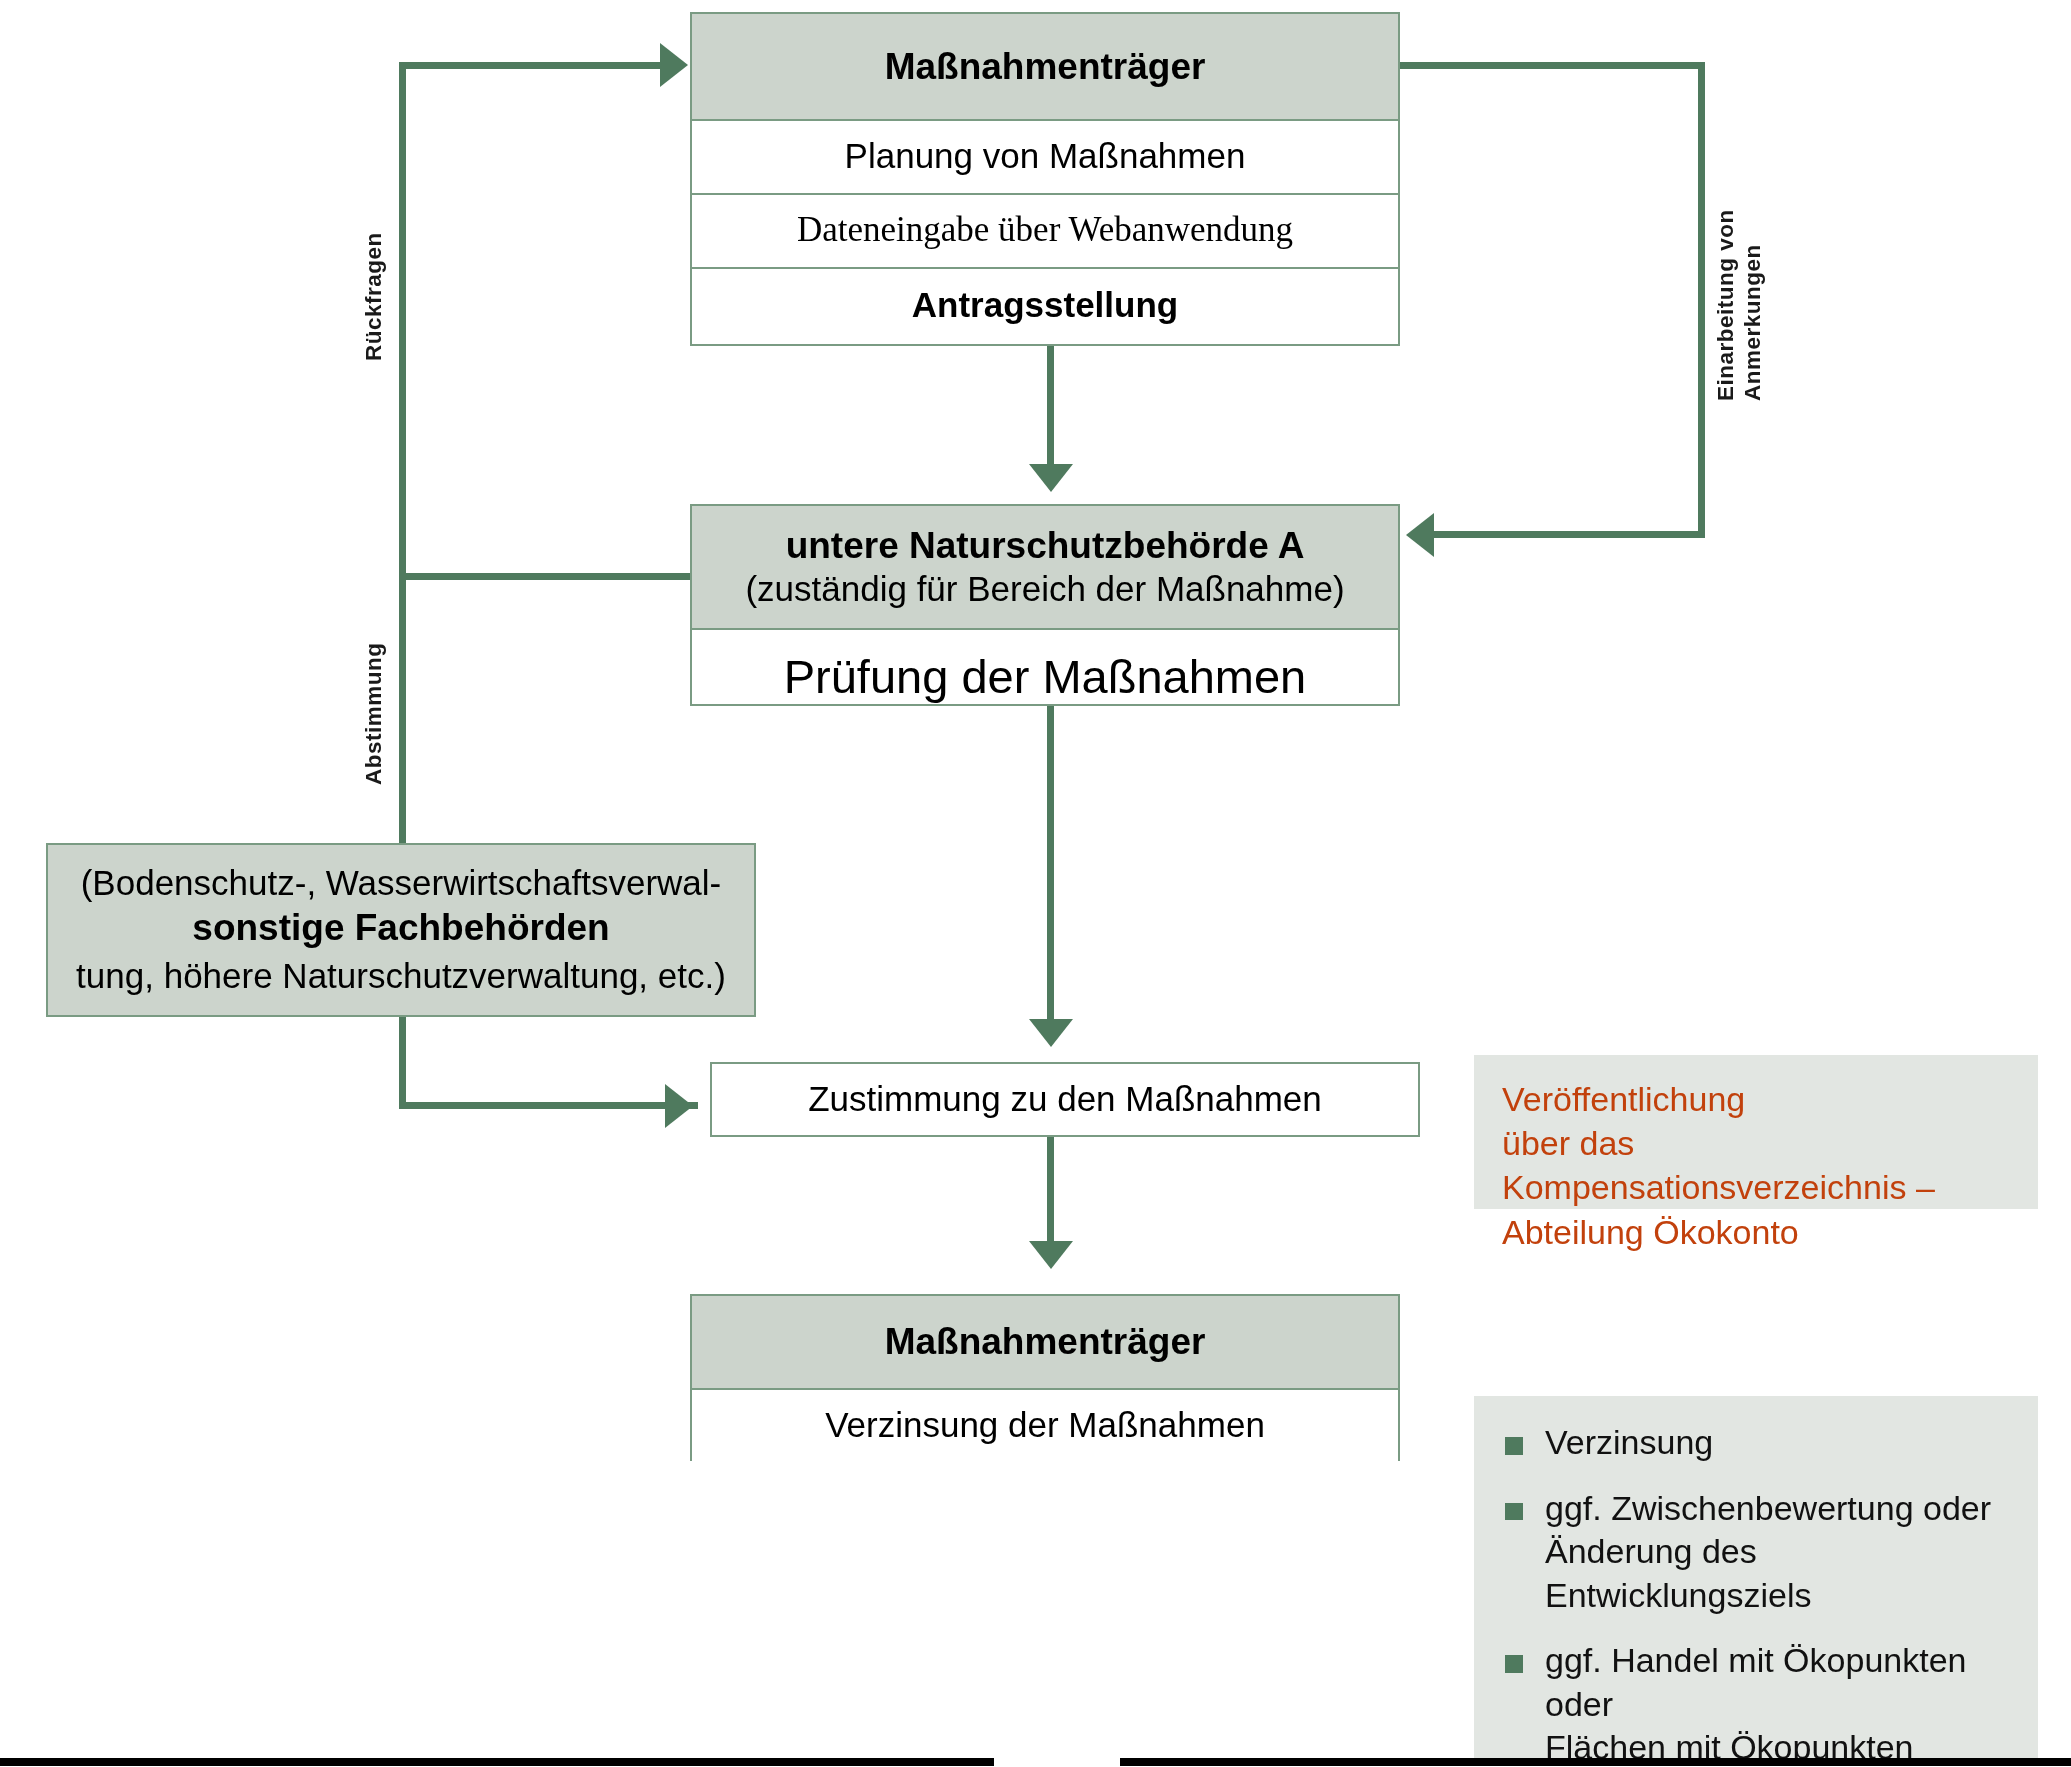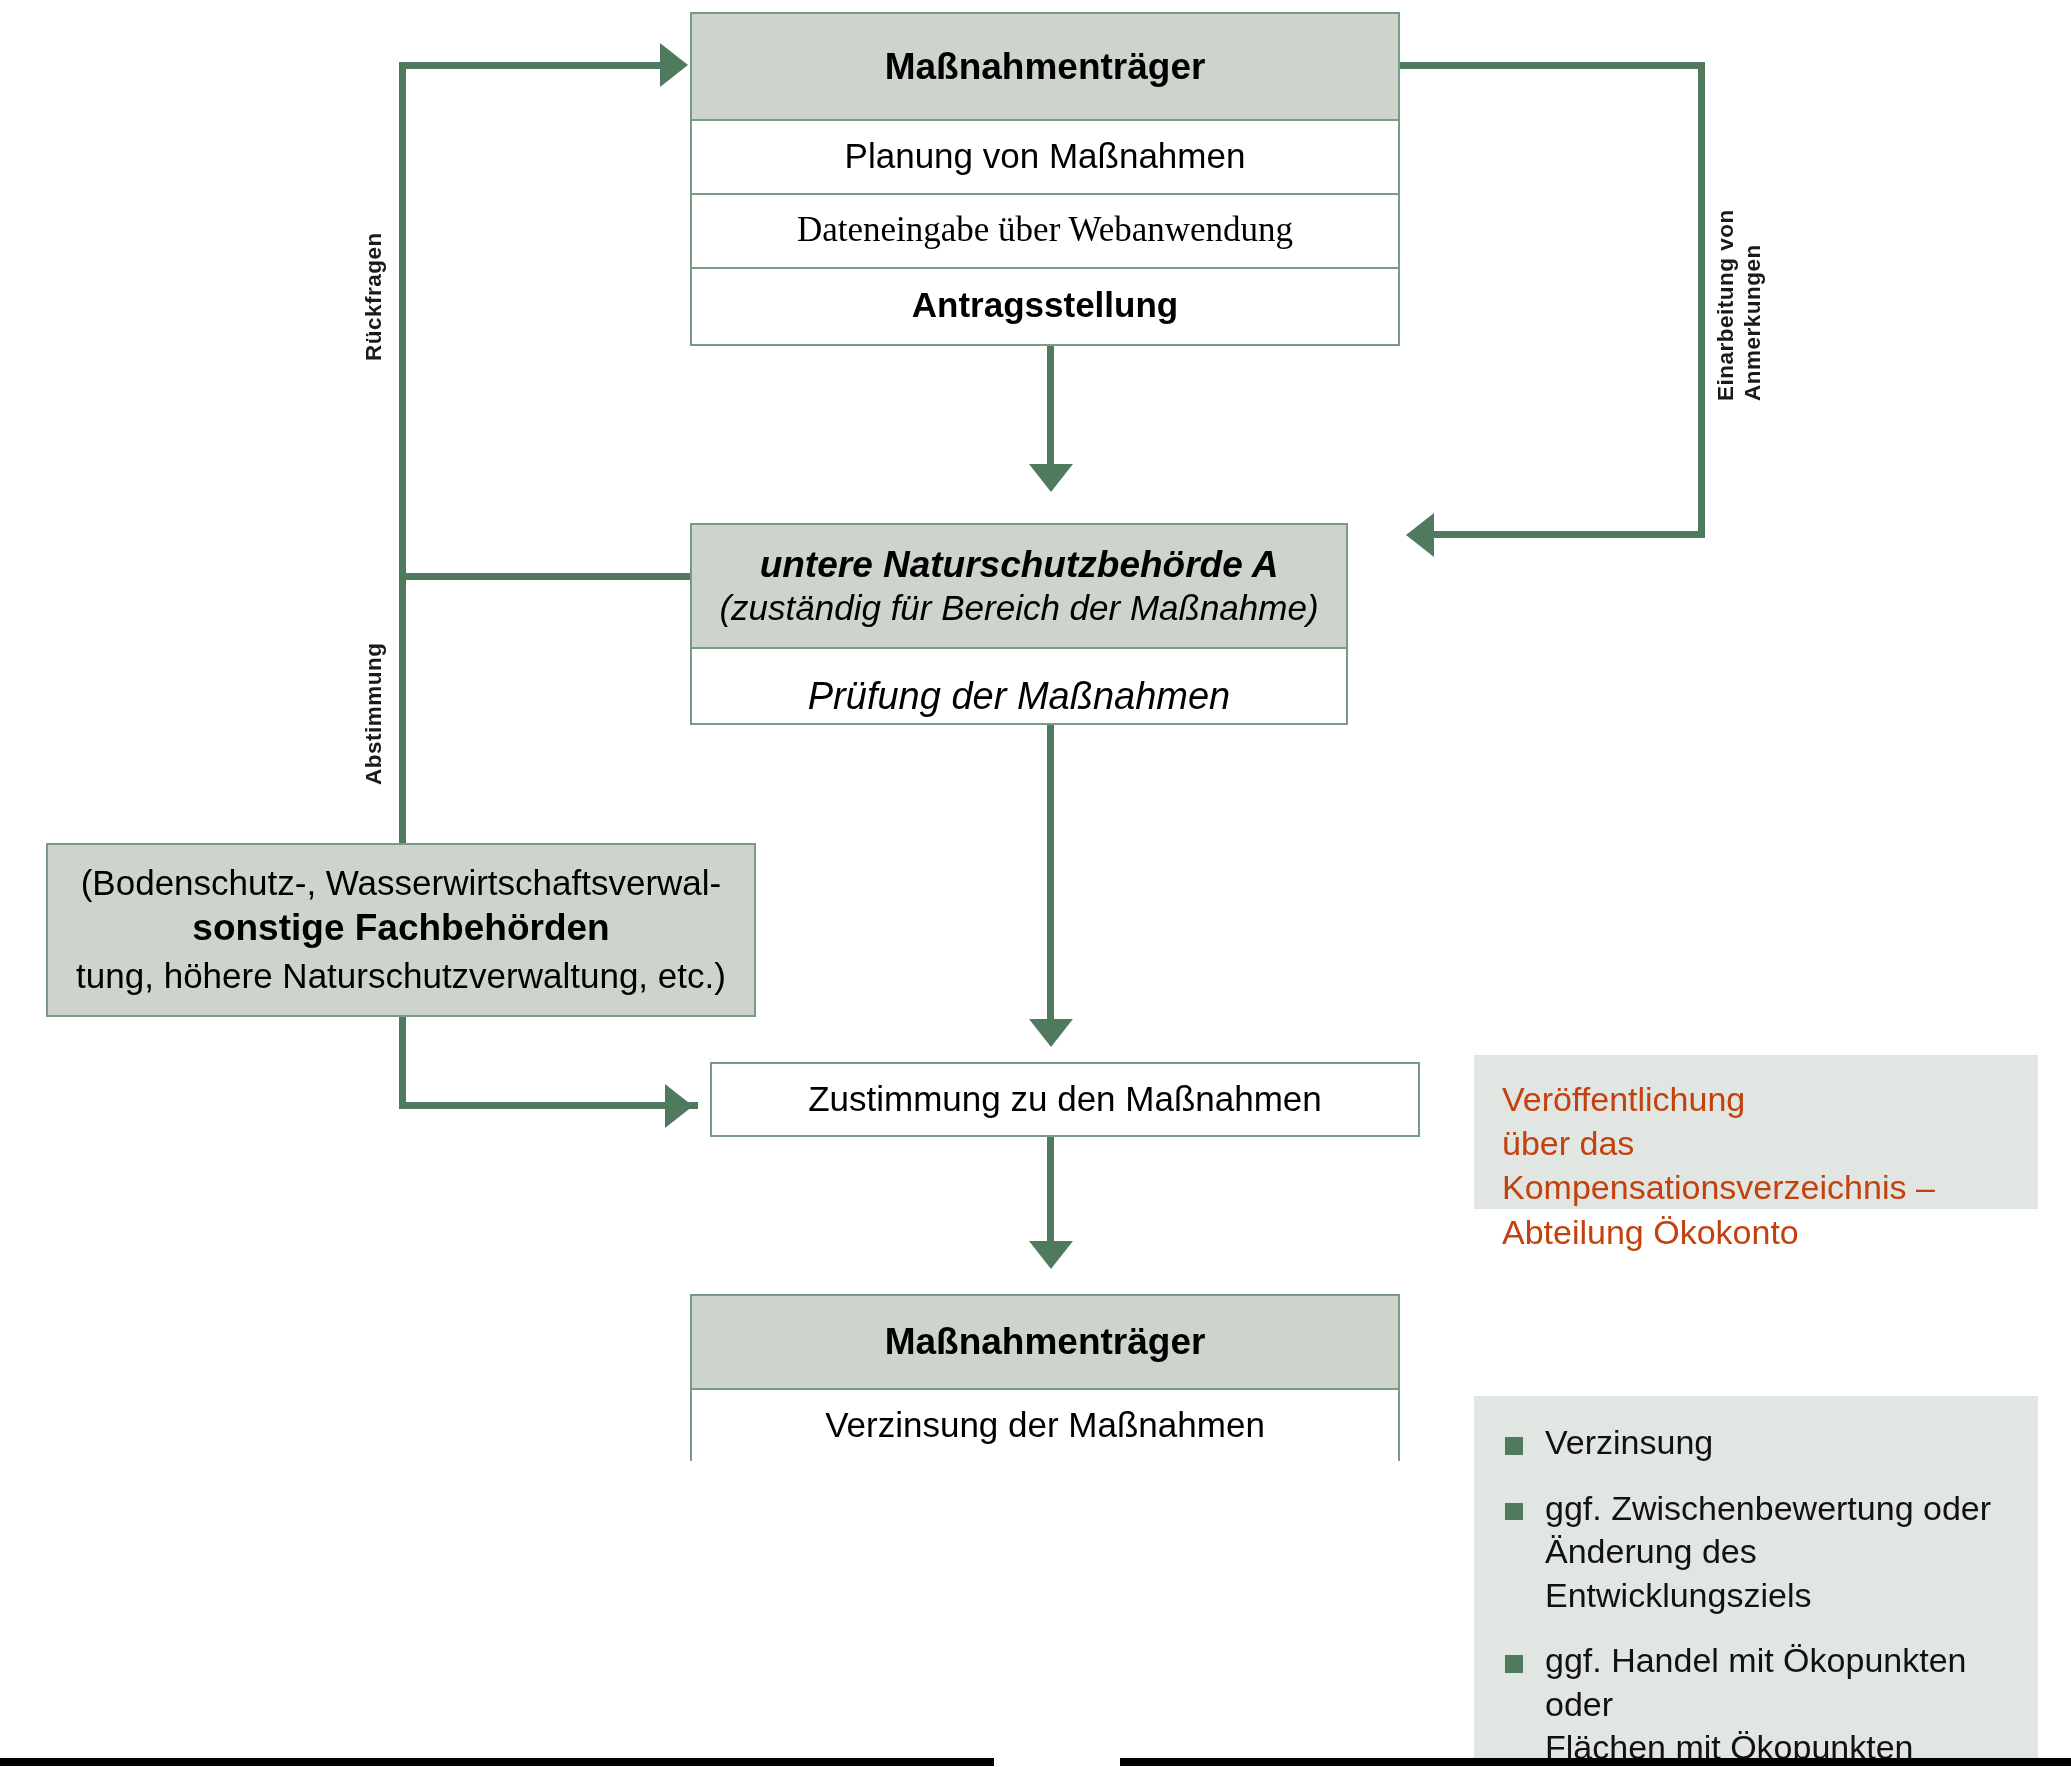--- a/index.html
+++ b/index.html
@@ -163,27 +163,27 @@
       <span class="seg-text" style="font-size:35px;">Planung von Maßnahmen</span>
     </div>
     <div class="seg body" style="height:74px;font-family:Liberation Serif, serif;">
       <span class="seg-text" style="font-size:35px;">Dateneingabe über Webanwendung</span>
     </div>
     <div class="seg body" style="height:73px;">
       <span class="seg-text" style="font-size:35px;font-weight:bold;">Antragsstellung</span>
     </div>
   </div>
 
-  <div class="node" style="left:690px; top:523px; width:658px; height:202px;font-style:italic;">
+  <div class="node" style="left:690px; top:504px; width:710px; height:202px;">
     <div class="seg head" style="height:124px; flex-direction:column; justify-content:center;">
       <span class="seg-text" style="font-size:37px;">untere Naturschutzbehörde A</span>
       <span class="seg-text" style="font-size:35px; font-weight:normal;">(zuständig für Bereich der Maßnahme)</span>
     </div>
     <div class="seg body" style="height:73px;">
-      <span class="seg-text" style="font-size:38px;margin-top:21px;">Prüfung der Maßnahmen</span>
+      <span class="seg-text" style="font-size:47px;margin-top:21px;">Prüfung der Maßnahmen</span>
     </div>
   </div>
 
   <div class="node" style="left:46px; top:843px; width:710px; height:174px; background:#ccd4cc;">
     <div class="seg head" style="height:100%; flex-direction:column; justify-content:center; border-bottom:none;">
       <span class="seg-text" style="font-size:35px; font-weight:normal;">(Bodenschutz-, Wasserwirtschaftsverwal-</span>
       <span class="seg-text" style="font-size:37px; margin-bottom:5px;">sonstige Fachbehörden</span>
       <span class="seg-text" style="font-size:35px; font-weight:normal;">tung, höhere Naturschutzverwaltung, etc.)</span>
     </div>
   </div>

